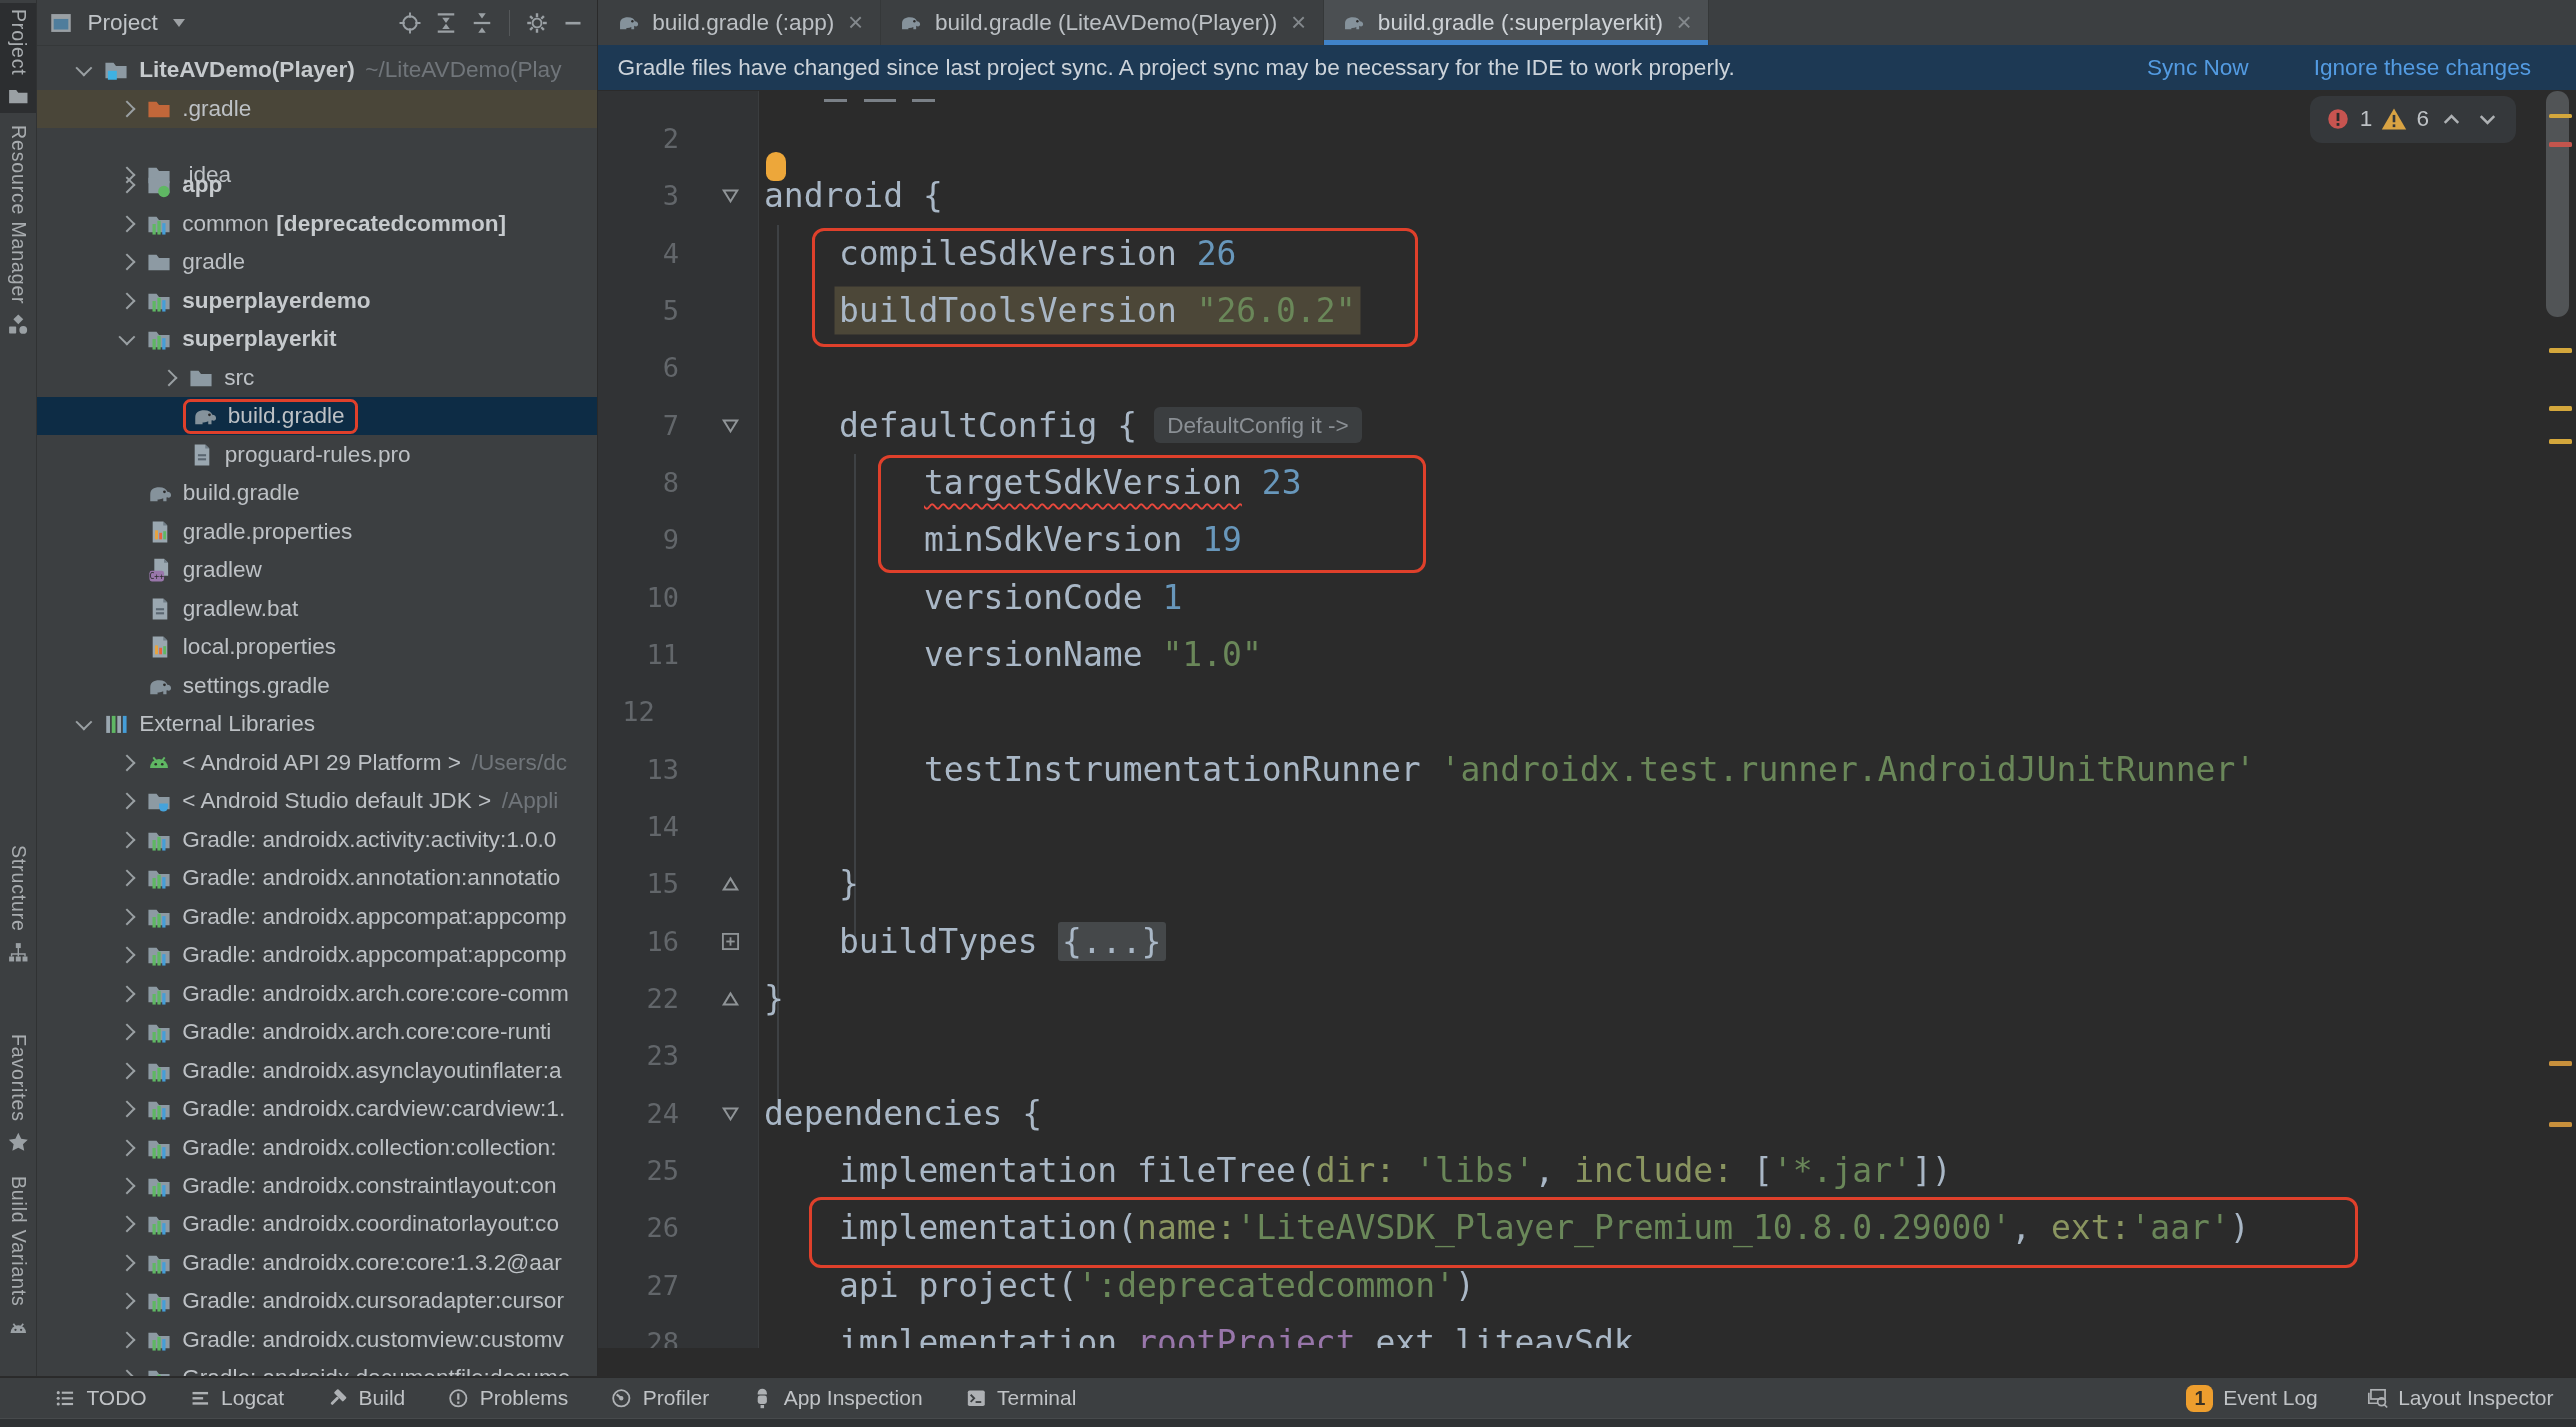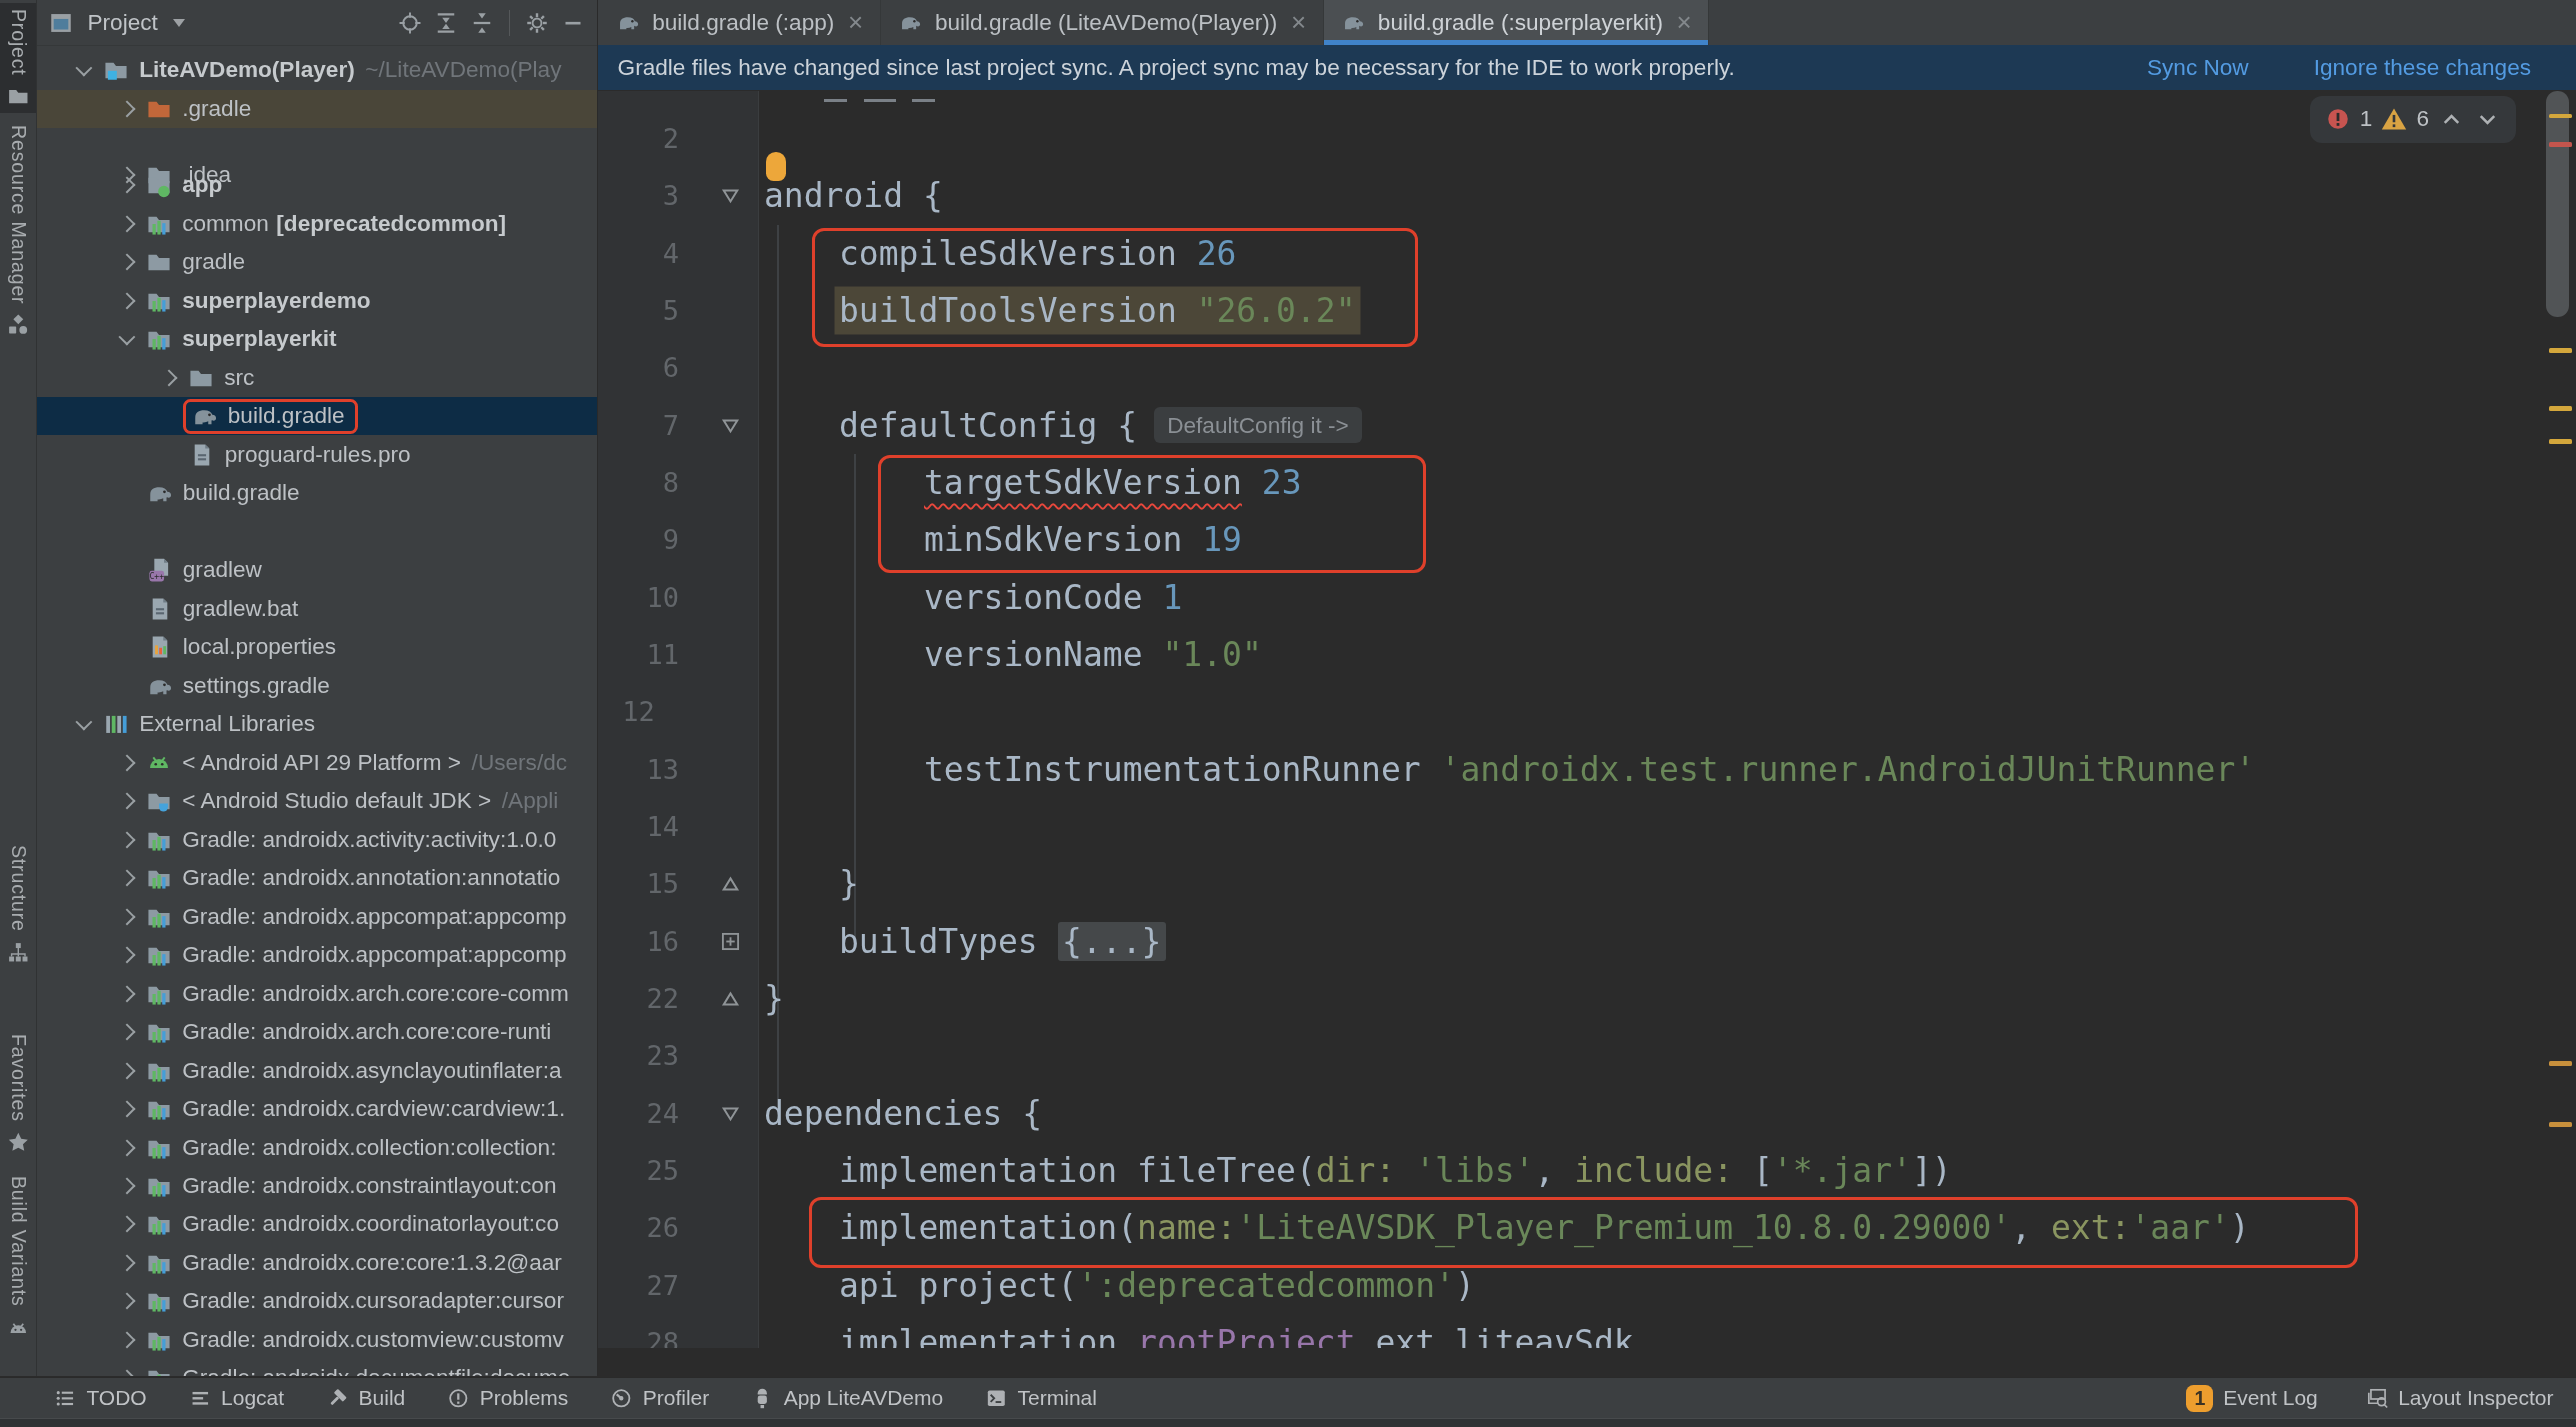--- a/index.html
+++ b/index.html
@@ -329,20 +329,34 @@
       <div class="trow" title="build.gradle" style="top: 429px;">
         <span style="width: 85px; flex: 0 0 auto;"></span>
         <span style="width: 26px; flex: 0 0 auto;"></span>
         <span class="icon ticon" style="width: 26px; height: 26px;">
           <svg viewBox="0 0 32 32">
             <path fill="#85929b" d="M4 26v-8c0-6 4.2-9 11-9 5.6 0 9 2.2 10 5.6 3 .3 4.6 1.8 4.6 4.1 0 1.9-1.2 3.1-3 3.1-.8 0-1.6-.3-2.1-.9l-.5 1.1V26h-4v-3.4c-1.6.9-3.5 1.4-5.6 1.4H13V26H8z"></path>
             <circle cx="21.5" cy="14.5" r="1.7" fill="#2b2b2b"></circle>
           </svg>
         </span>
         <span class="tlabel">build.gradle</span>
+      </div>
+      <div class="trow" title="gradle.properties" style="top: 468px;">
+        <span style="width: 85px; flex: 0 0 auto;"></span>
+        <span style="width: 26px; flex: 0 0 auto;"></span>
+        <span class="icon ticon" style="width: 26px; height: 26px;">
+          <svg viewBox="0 0 32 32">
+            <path d="M7 3h13l5 5v21H7z" fill="#9aa7b0"></path>
+            <path d="M20 3l5 5h-5z" fill="#6f7c85"></path>
+            <rect x="10" y="14" width="3.5" height="11" fill="#e8a33d"></rect>
+            <rect x="15" y="17" width="3.5" height="8" fill="#e8623d"></rect>
+            <rect x="20" y="15" width="3.5" height="10" fill="#5fb763"></rect>
+          </svg>
+        </span>
+        <span class="tlabel">gradle.properties</span>
       </div>
       <div class="trow" title="gradlew" style="top: 506px;">
         <span style="width: 85px; flex: 0 0 auto;"></span>
         <span style="width: 26px; flex: 0 0 auto;"></span>
         <span class="icon ticon" style="width: 26px; height: 26px;">
           <svg viewBox="0 0 32 32" style="font-size:30px">
             <path d="M9 2h12l5 5v16H9z" fill="#9aa7b0"></path>
             <path d="M21 2l5 5h-5z" fill="#6f7c85"></path>
             <rect x="3" y="17" width="18" height="13" rx="3" fill="#9876aa"></rect>
             <text x="12" y="27" font-size="10" font-family="DejaVu Sans Mono,monospace" fill="#2b2b2b" text-anchor="middle">C++</text>
@@ -847,21 +861,21 @@
       <span>Profiler</span>
     </div>
     <div class="titem">
       <span class="icon" style="width: 22.6px; height: 22.6px;">
         <svg viewBox="0 0 32 32" fill="#aeb1b4">
           <path d="M16 2.5a6.5 6.5 0 0 1 6.5 6.5v1.5h-13V9A6.5 6.5 0 0 1 16 2.5z"></path>
           <rect x="9.5" y="12" width="13" height="12" rx="3.5"></rect>
           <rect x="13.5" y="25.5" width="5" height="4.5"></rect>
         </svg>
       </span>
-      <span>App LiteAVDemo</span>
+      <span>App Inspection</span>
     </div>
     <div class="titem">
       <span class="icon" style="width: 22.6px; height: 22.6px;">
         <svg viewBox="0 0 32 32">
           <rect x="4" y="5" width="24" height="22" rx="2.5" fill="#aeb1b4"></rect>
           <path d="M8 11l5 5-5 5" stroke="#3c3f41" stroke-width="2.6" fill="none"></path>
           <rect x="15" y="20" width="8" height="2.6" fill="#3c3f41"></rect>
         </svg>
       </span>
       <span>Terminal</span>

